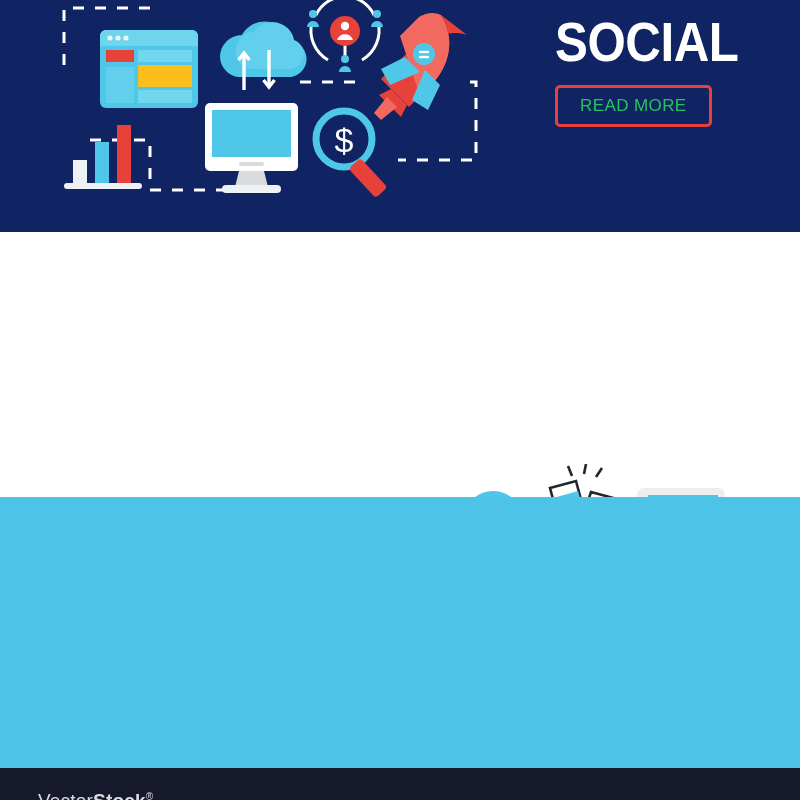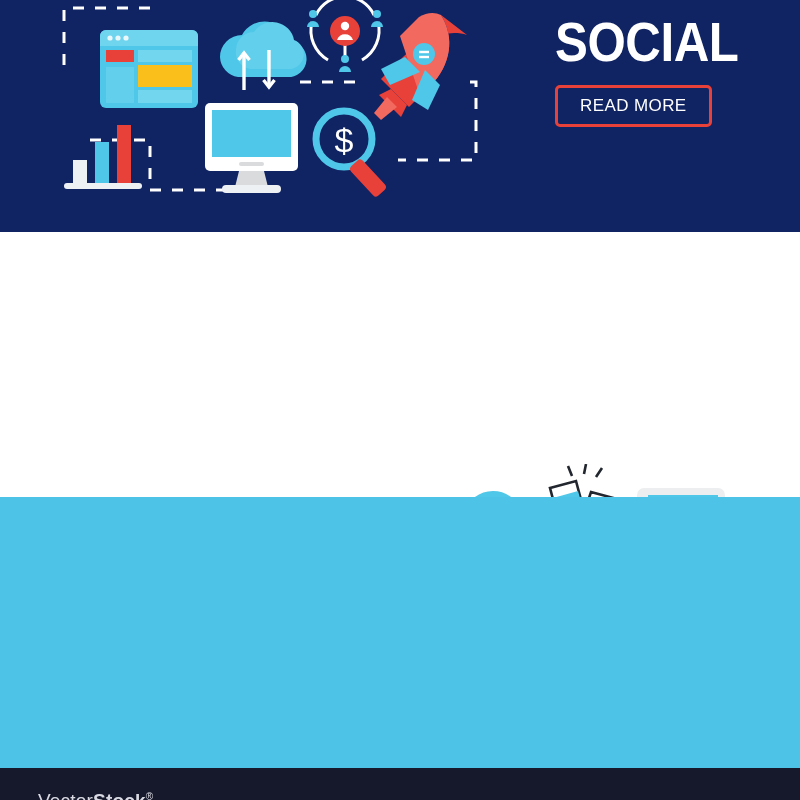--- a/index.html
+++ b/index.html
@@ -38,21 +38,21 @@
     cursor:pointer;
   }
 
   
   #social-text{left:519px;top:16px;width:270px;margin-left:36px;}
   #social-text .title{font-size:56px;color:#ffffff;}
   #social-text .desc{color:#e4e7f2;margin-top:16px;width:232px;}
   #social-btn{
     margin-top:17px;padding:8px 22px;
     border:3px solid #e8413a;border-radius:5px;
-    color:#ffffff;background:transparent;
+    color:#22c55e;background:transparent;
   }
 
   
   .art{position:absolute;}
   #social-art{left:0;top:0;width:500px;height:232px;}
   #media-art{left:320px;top:232px;width:480px;height:265px;}
 
   
   .wm{
     position:absolute;

